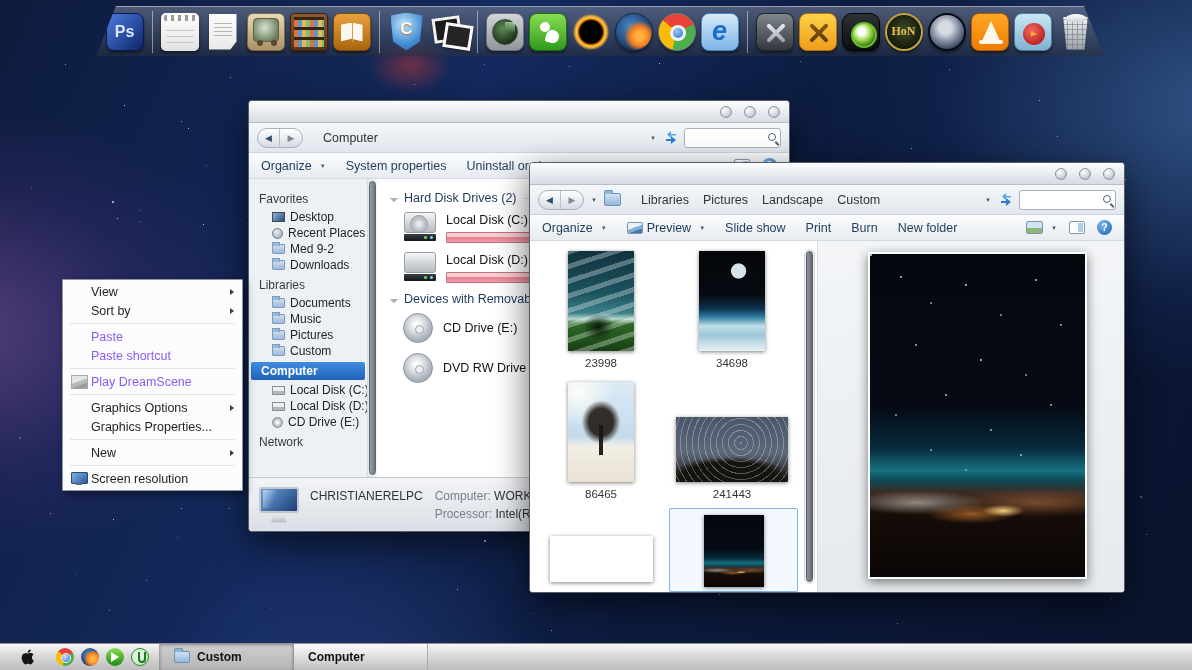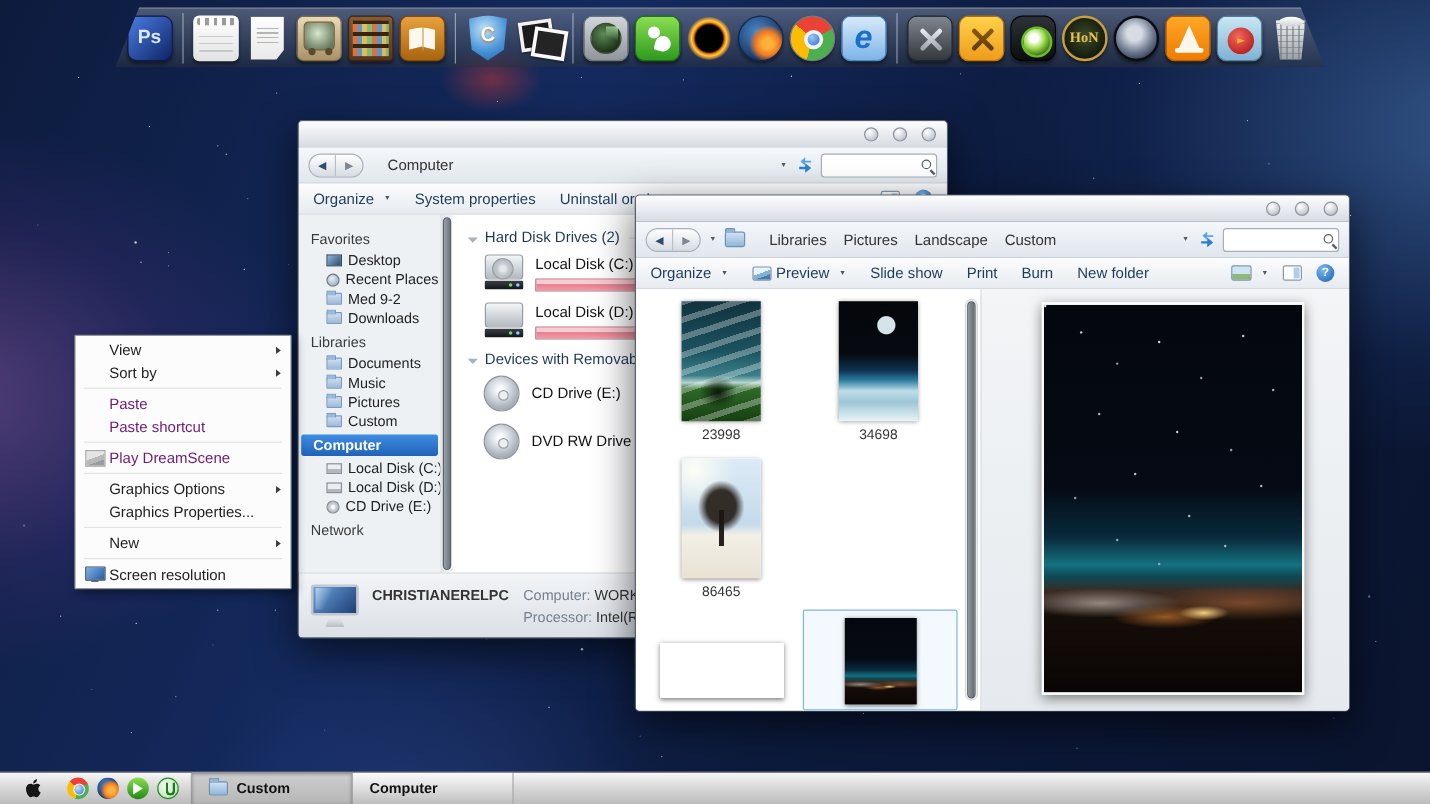--- a/index.html
+++ b/index.html
@@ -186,21 +186,21 @@
   .cd-big::after{content:"";position:absolute;left:11px;top:11px;width:7px;height:7px;border-radius:50%;background:#edeff1;border:1px solid #9aa0a6}
   .dev{display:flex;gap:10px;margin:4px 0 10px 12px;align-items:center;color:#111}
   .status{position:absolute;left:0;right:0;bottom:0;height:54px;border-top:1px solid #c5cbd2;border-radius:0 0 3px 3px;
     background:linear-gradient(#f2f4f7,#dbe0e6);display:flex;align-items:center;padding:0 10px;gap:11px;font-size:12px;overflow:hidden}
   .imac{width:40px;height:36px;position:relative;flex:0 0 auto}
   .imac-scr{position:absolute;left:0;top:0;width:40px;height:26px;border:2px solid #c2c7cd;border-radius:3px;
     background:linear-gradient(135deg,#6aa2dc 0 45%,#2a5globe,#2a5a9c 100%);background:linear-gradient(135deg,#6aa2dc,#1d3e74)}
   .imac-scr::after{content:"";position:absolute;left:2px;top:1px;width:14px;height:18px;background:linear-gradient(115deg,rgba(255,255,255,.55),transparent 70%)}
   .imac-std{position:absolute;left:12px;bottom:0;width:16px;height:8px;background:linear-gradient(#e6e9ec,#b6bcc2);clip-path:polygon(20% 0,80% 0,100% 100%,0 100%)}
   .st-grid{display:grid;grid-template-columns:auto auto;column-gap:12px;row-gap:4px;white-space:nowrap}
-  .st-name{font-weight:bold;color:#333}
+  .st-name{font-weight:normal;color:#333}
   .st-line .lb{color:#75818d}
   .st-line .vl{color:#333}
   .st-proc{grid-column:2}
 
   
   #win2{left:529px;top:162px;width:596px;height:431px;z-index:4}
   .w2c{position:absolute;top:78px;left:0;right:0;bottom:0;display:flex;background:#fff;border-radius:0 0 3px 3px;overflow:hidden}
   .files{width:287px;position:relative;background:#fff}
   .cell{position:absolute;text-align:center}
   .thumb{box-shadow:0 1px 4px rgba(0,0,0,.5);margin:0 auto}
@@ -244,21 +244,21 @@
     radial-gradient(ellipse 42% 5% at 22% 77%, rgba(232,224,214,.55), rgba(232,224,214,0) 75%),
     radial-gradient(ellipse 55% 6% at 78% 77%, rgba(198,118,68,.5), rgba(198,118,68,0) 75%),
     linear-gradient(180deg,#04070e 0%,#050a14 47%,#082a3c 60%,#157180 67%,#0d4a56 70%,#3a2a22 74%,#150d08 80%,#0a0505 100%)}
 
   
   #ctxmenu{position:absolute;left:62px;top:279px;width:181px;z-index:6;background:#fcfcfc;
     border:1px solid #8f979e;border-radius:1px;box-shadow:3px 3px 8px rgba(0,0,0,.45);padding:2px 1px;font-size:12.5px;color:#1f1f1f}
   .cm-item{display:flex;align-items:center;height:19px;padding:0 6px 0 4px;border:1px solid transparent}
   .cm-ico{width:22px;height:16px;flex:0 0 auto;position:relative}
   .cm-lbl{flex:1;white-space:nowrap}
-  .cm-item.dis{color:#701a75}
+  .cm-item.dis{color:#8b5cf6}
   .cm-item.sel{background:linear-gradient(#4a94e8,#2266c6);border:1px solid #1d5bb0;border-radius:2px;color:#fff;font-weight:bold}
   .cm-arr{width:0;height:0;border-left:4px solid #3c3c3c;border-top:3.5px solid transparent;border-bottom:3.5px solid transparent;margin-left:6px}
   .cm-sep{height:1px;background:#e3e3e3;margin:3px 6px}
   .mi-dreamscene::before{content:"";position:absolute;left:2px;top:1px;width:15px;height:12px;border:1px solid #a8a8a8;
     background:linear-gradient(160deg,#e4e4e4 45%,#b8b8b8 45% 70%,#9a9a9a 70%)}
   .mi-screen-resolution::before,.mi-personalize::before{content:"";position:absolute;left:2px;top:1px;width:15px;height:10px;
     border:1px solid #2c4a6e;border-radius:1px;background:linear-gradient(135deg,#7db2e8,#2a5a9c)}
   .mi-personalize::before{background:linear-gradient(135deg,#f0c040 0 30%,#6ac06a 30% 55%,#4a86d8 55%)}
   .mi-screen-resolution::after,.mi-personalize::after{content:"";position:absolute;left:7px;top:12px;width:6px;height:2px;background:#5a6a7c}
 
@@ -654,20 +654,24 @@
         <div class="lab">23998</div>
       </div>
       <div class="cell" style="left:169px;top:10px;width:66px">
         <div class="thumb art-planet" style="width:66px;height:100px"></div>
         <div class="lab">34698</div>
       </div>
       <div class="cell" style="left:38px;top:141px;width:66px">
         <div class="thumb art-snow-tree" style="width:66px;height:100px"></div>
         <div class="lab">86465</div>
       </div>
+      <div class="cell" style="left:146px;top:176px;width:112px">
+        <div class="thumb art-star-trails" style="width:112px;height:65px"></div>
+        <div class="lab">241443</div>
+      </div>
       <div class="cell" style="left:20px;top:295px;width:103px">
         <div class="thumb art-sunset" style="width:103px;height:46px"></div>
         <div class="lab"></div>
       </div>
       <div class="cell selected" style="left:139px;top:267px;width:129px;height:84px">
         <div class="thumb art-night-horizon" style="width:60px;height:72px;margin-top:6px"></div>
         <div class="lab"></div>
       </div>
       <div class="files-scroll">
           <div class="files-thumbbar"></div>

